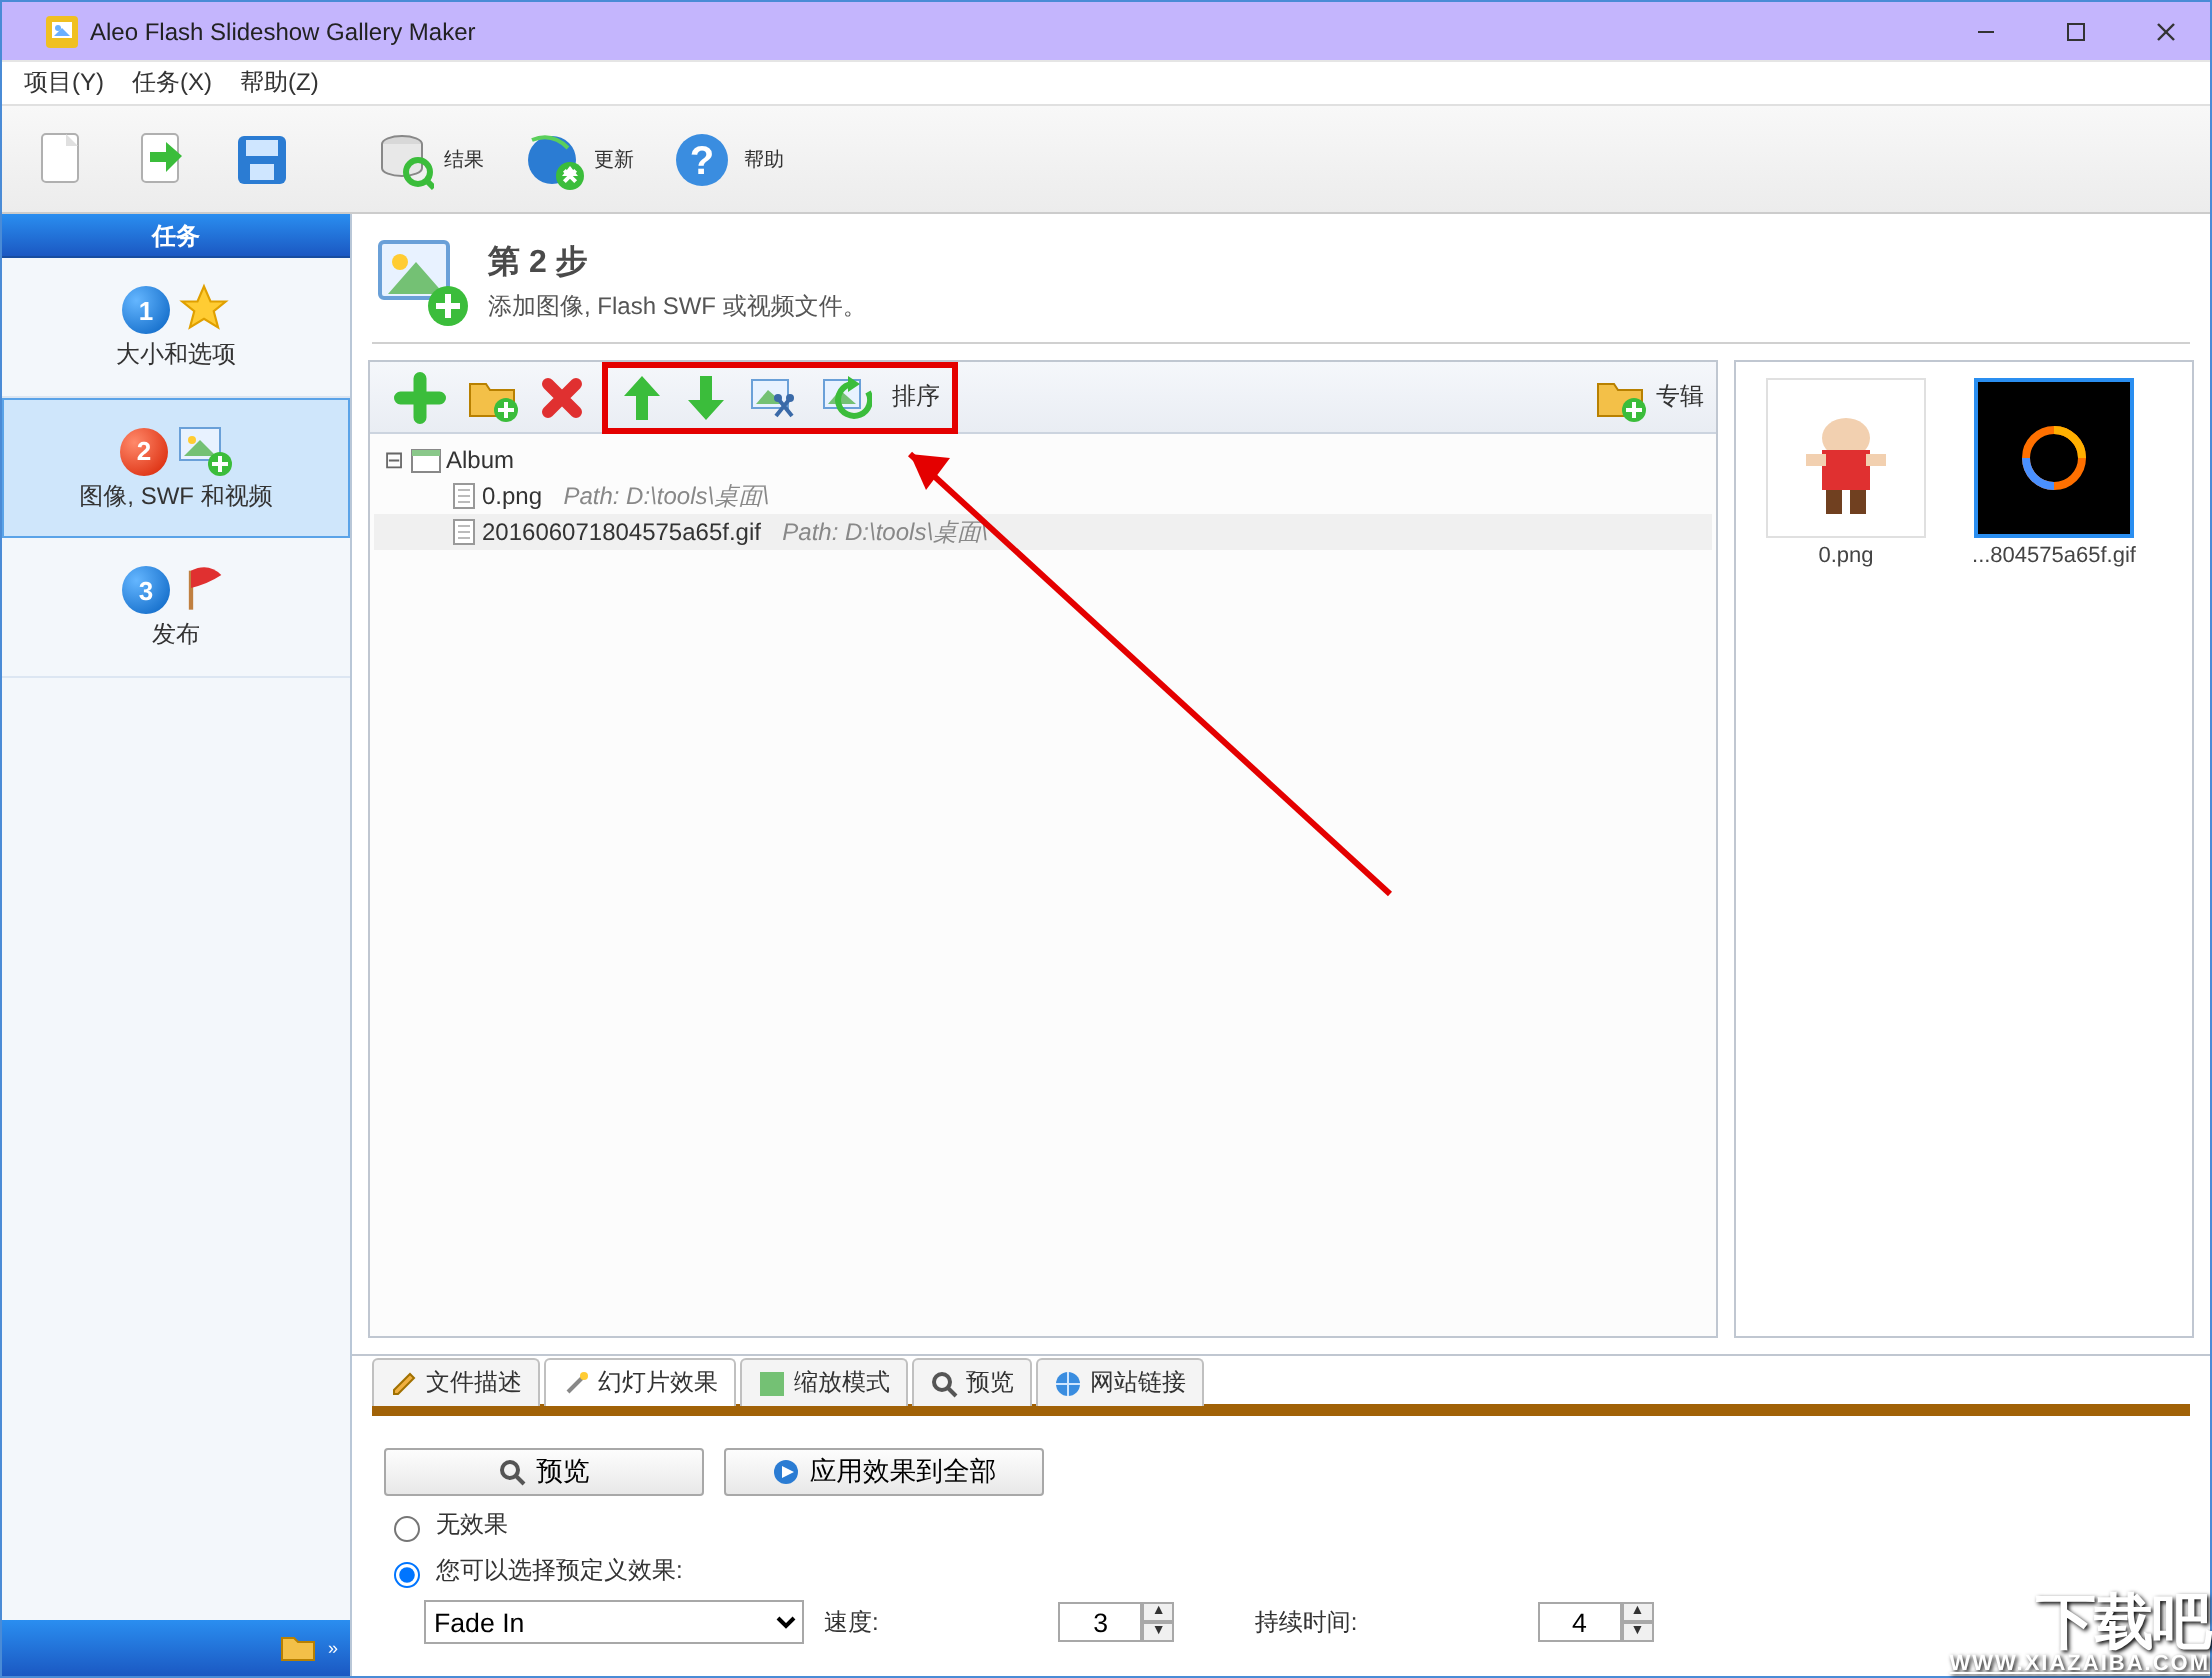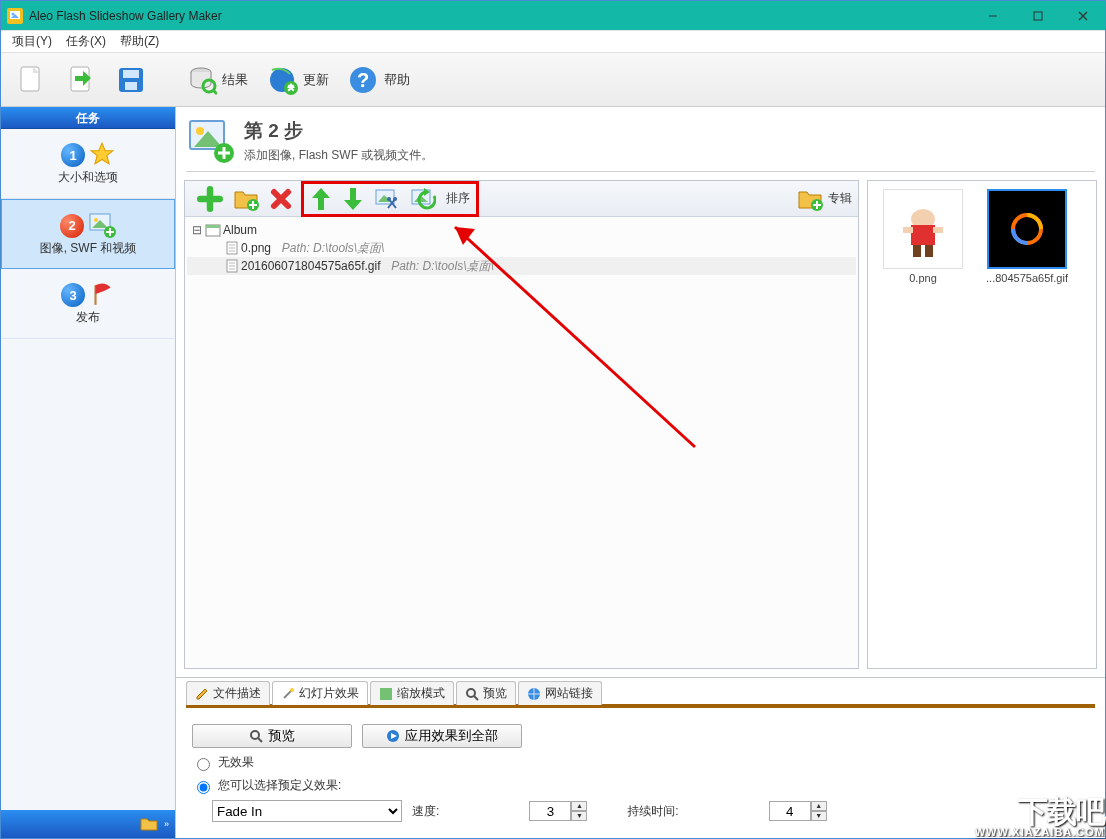--- a/index.html
+++ b/index.html
@@ -1,31 +1,31 @@
 <!DOCTYPE html>
 <html><head>
 <meta charset="utf-8">
 <style>
   html,body{margin:0;padding:0;font-family:"Microsoft YaHei","Segoe UI",Tahoma,sans-serif;font-size:12px;color:#333;background:#fff;}
   *{box-sizing:border-box;}
   .window{width:1106px;height:839px;border:1px solid #4a8bd6;display:flex;flex-direction:column;position:relative;background:#fff;}
   
-  .titlebar{height:30px;display:flex;align-items:center;background:#14b8a6;border-bottom:1px solid #e5e5e5;padding-left:6px;}
+  .titlebar{height:30px;display:flex;align-items:center;background:#c4b5fd;border-bottom:1px solid #e5e5e5;padding-left:22px;}
   .titlebar .app-icon{width:16px;height:16px;margin-right:6px;}
   .titlebar .title{flex:1;font-size:12px;color:#222;}
   .winbtn{width:45px;height:29px;display:flex;align-items:center;justify-content:center;}
   .winbtn svg{width:10px;height:10px;}
   
   .menubar{height:22px;display:flex;align-items:center;padding:0 4px;background:#fff;border-bottom:1px solid #e0e0e0;}
   .menubar span{padding:2px 7px;}
   
   .main-toolbar{height:54px;display:flex;align-items:center;gap:2px;padding:2px 6px;border-bottom:1px solid #ccc;background:linear-gradient(#f8f8f8,#ececec);}
   .tbtn{display:flex;align-items:center;gap:5px;padding:3px 8px;border-radius:3px;}
   .tbtn.big svg, .tbtn.big .glyph{width:32px;height:32px;}
-  .tbtn span{font-size:13px;}
+  .tbtn span{font-size:10px;}
 
   
   .body{flex:1;display:flex;overflow:hidden;}
   
   .side{width:175px;background:#f3f7fb;border-right:1px solid #b9c7d7;display:flex;flex-direction:column;}
   .side-header{height:22px;background:linear-gradient(#2a8ef0,#1b58c2);color:#fff;text-align:center;font-weight:bold;line-height:22px;border-bottom:1px solid #174da0;}
   .task{height:70px;display:flex;flex-direction:column;align-items:center;justify-content:center;gap:2px;border-bottom:1px solid #dce6f2;}
   .task .icons{display:flex;gap:4px;align-items:flex-end;}
   .task .label{font-size:12px;}
   .task.selected{background:#cfe6fb;border:1px solid #5aa3e8;}
@@ -34,21 +34,21 @@
   .numcirc{width:24px;height:24px;border-radius:50%;display:flex;align-items:center;justify-content:center;color:#fff;font-weight:bold;font-size:13px;}
   .c1{background:radial-gradient(circle at 30% 30%,#64b6ff,#0560c0);}
   .c2{background:radial-gradient(circle at 30% 30%,#ff896a,#d61f00);}
   .c3{background:radial-gradient(circle at 30% 30%,#64b6ff,#0560c0);}
 
   
   .center{flex:1;display:flex;flex-direction:column;min-width:0;}
   .step-box{padding:10px 10px 0 10px;}
   .step-head{display:flex;align-items:center;gap:10px;}
   .step-head .big-icon{width:48px;height:48px;}
-  .step-title{font-size:19px;font-weight:bold;color:#4a4a4a;}
+  .step-title{font-size:16px;font-weight:bold;color:#4a4a4a;}
   .step-sub{font-size:12px;color:#555;margin-top:3px;}
   .hr{height:1px;background:#d0d0d0;margin:6px 0 0 0;}
 
   .panel-row{display:flex;gap:8px;margin:8px;flex:1;min-height:0;}
   .file-panel{flex:1;border:1px solid #c0c7d1;background:#fcfcfc;display:flex;flex-direction:column;position:relative;min-width:0;}
   .file-toolbar{height:36px;display:flex;align-items:center;padding:0 6px;background:linear-gradient(#f5f7fb,#e9edf3);border-bottom:1px solid #ccd4df;gap:2px;justify-content:space-between;}
   .file-toolbar .grp{display:flex;align-items:center;gap:10px;padding:2px 6px;}
   .file-toolbar .hlbox{border:3px solid #e40000;}
   .file-toolbar .spacer{flex:1;}
   .file-toolbar .album-btn{display:flex;align-items:center;gap:5px;}
@@ -60,21 +60,21 @@
   .tree-row.sel{background:#f0f0f0;}
 
   .thumb-panel{width:230px;border:1px solid #c0c7d1;background:#fff;padding:8px;display:flex;gap:10px;flex-wrap:wrap;align-content:flex-start;}
   .thumb{width:94px;display:flex;flex-direction:column;align-items:center;gap:3px;}
   .thumb .img{width:80px;height:80px;border:1px solid #e0e0e0;display:flex;align-items:center;justify-content:center;background:#fff;}
   .thumb.sel .img{border:2px solid #2a8ef0;}
   .thumb .cap{font-size:11px;color:#444;max-width:94px;overflow:hidden;text-overflow:ellipsis;white-space:nowrap;text-align:center;}
 
   
   .bottom-tabs{border-top:1px solid #c0c7d1;background:#fff;padding:6px 10px 10px 10px;}
-  .tabstrip{display:flex;align-items:flex-end;height:24px;gap:2px;border-bottom:4px solid #a16207;}
+  .tabstrip{display:flex;align-items:flex-end;height:24px;gap:2px;border-bottom:6px solid #a16207;}
   .tab{padding:3px 8px;border:1px solid #c0c0c0;border-bottom:none;background:#f4f4f4;display:flex;align-items:center;gap:4px;border-radius:3px 3px 0 0;position:relative;top:1px;}
   .tab.active{background:#fff;}
   .tab .ico{width:14px;height:14px;}
   .tab-body{padding:10px 6px 0 6px;}
   .btn{height:24px;min-width:160px;background:linear-gradient(#fdfdfd,#e8e8e8);border:1px solid #a8a8a8;border-radius:2px;display:inline-flex;align-items:center;justify-content:center;gap:5px;padding:0 14px;}
   .btn:disabled,.btn.disabled{color:#999;}
   .formrow{display:flex;align-items:center;gap:10px;margin:6px 0;}
   .radio{display:flex;align-items:center;gap:5px;}
   select{height:22px;border:1px solid #a8a8a8;background:#fff;}
   .spin{display:flex;align-items:center;}

